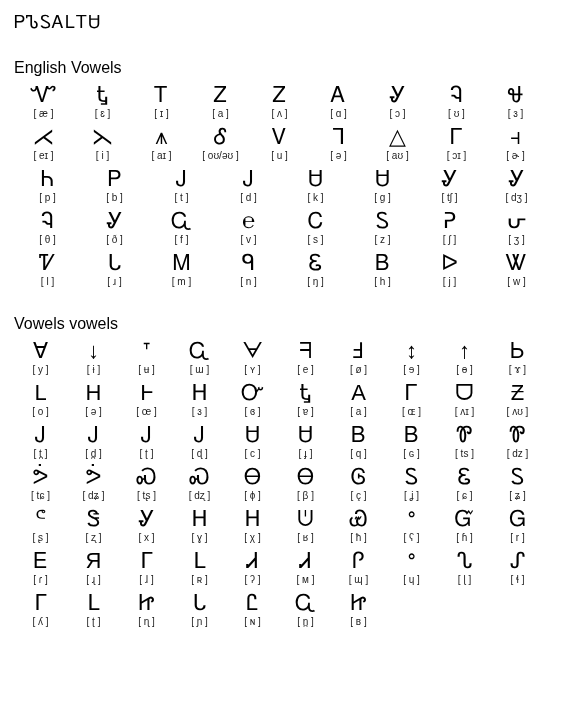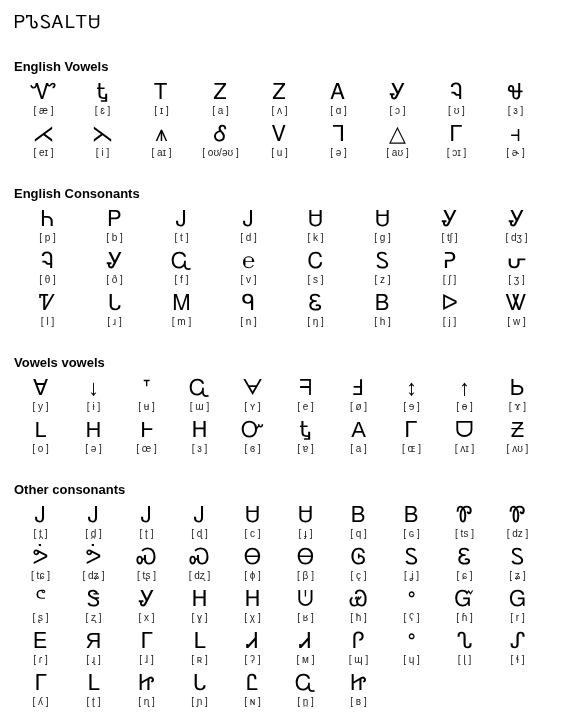--- a/index.html
+++ b/index.html
@@ -11,23 +11,23 @@
     width: 566px;
     box-sizing: border-box;
   }
   h1 {
     font-size: 18px;
     font-weight: normal;
     margin: 0 0 10px 0;
     letter-spacing: 1px;
   }
   .section-title {
-    font-size: 13px;
+    font-size: 16px;
     margin: 26px 0 4px 0;
-    font-weight: bold;
+    font-weight: normal;
   }
   .row {
     display: flex;
     flex-wrap: nowrap;
     margin-bottom: 2px;
   }
   .cell {
     display: flex;
     flex-direction: column;
     align-items: center;
@@ -125,21 +125,20 @@
       </div>
       <div class="cell" style="width: 59px;">
         <div class="glyph">Ꮁ</div>
         <div class="ipa">[ ɔɪ ]</div>
       </div>
       <div class="cell" style="width: 59px;">
         <div class="glyph">⫞</div>
         <div class="ipa">[ ɚ ]</div>
       </div>
     </div>
-    <div class="section-title">English Consonants</div>
     <div class="row">
       <div class="cell" style="width: 67px;">
         <div class="glyph">Ꮒ</div>
         <div class="ipa">[ p ]</div>
       </div>
       <div class="cell" style="width: 67px;">
         <div class="glyph">Ꮲ</div>
         <div class="ipa">[ b ]</div>
       </div>
       <div class="cell" style="width: 67px;">
@@ -313,21 +312,20 @@
       </div>
       <div class="cell" style="width: 53px;">
         <div class="glyph">ᗜ</div>
         <div class="ipa">[ ʌɪ ]</div>
       </div>
       <div class="cell" style="width: 53px;">
         <div class="glyph">Ƶ</div>
         <div class="ipa">[ ʌʊ ]</div>
       </div>
     </div>
-    <div class="section-title">Other consonants</div>
     <div class="row">
       <div class="cell" style="width: 53px;">
         <div class="glyph">Ꭻ</div>
         <div class="ipa">[ t̪ ]</div>
       </div>
       <div class="cell" style="width: 53px;">
         <div class="glyph">Ꭻ</div>
         <div class="ipa">[ d̪ ]</div>
       </div>
       <div class="cell" style="width: 53px;">

